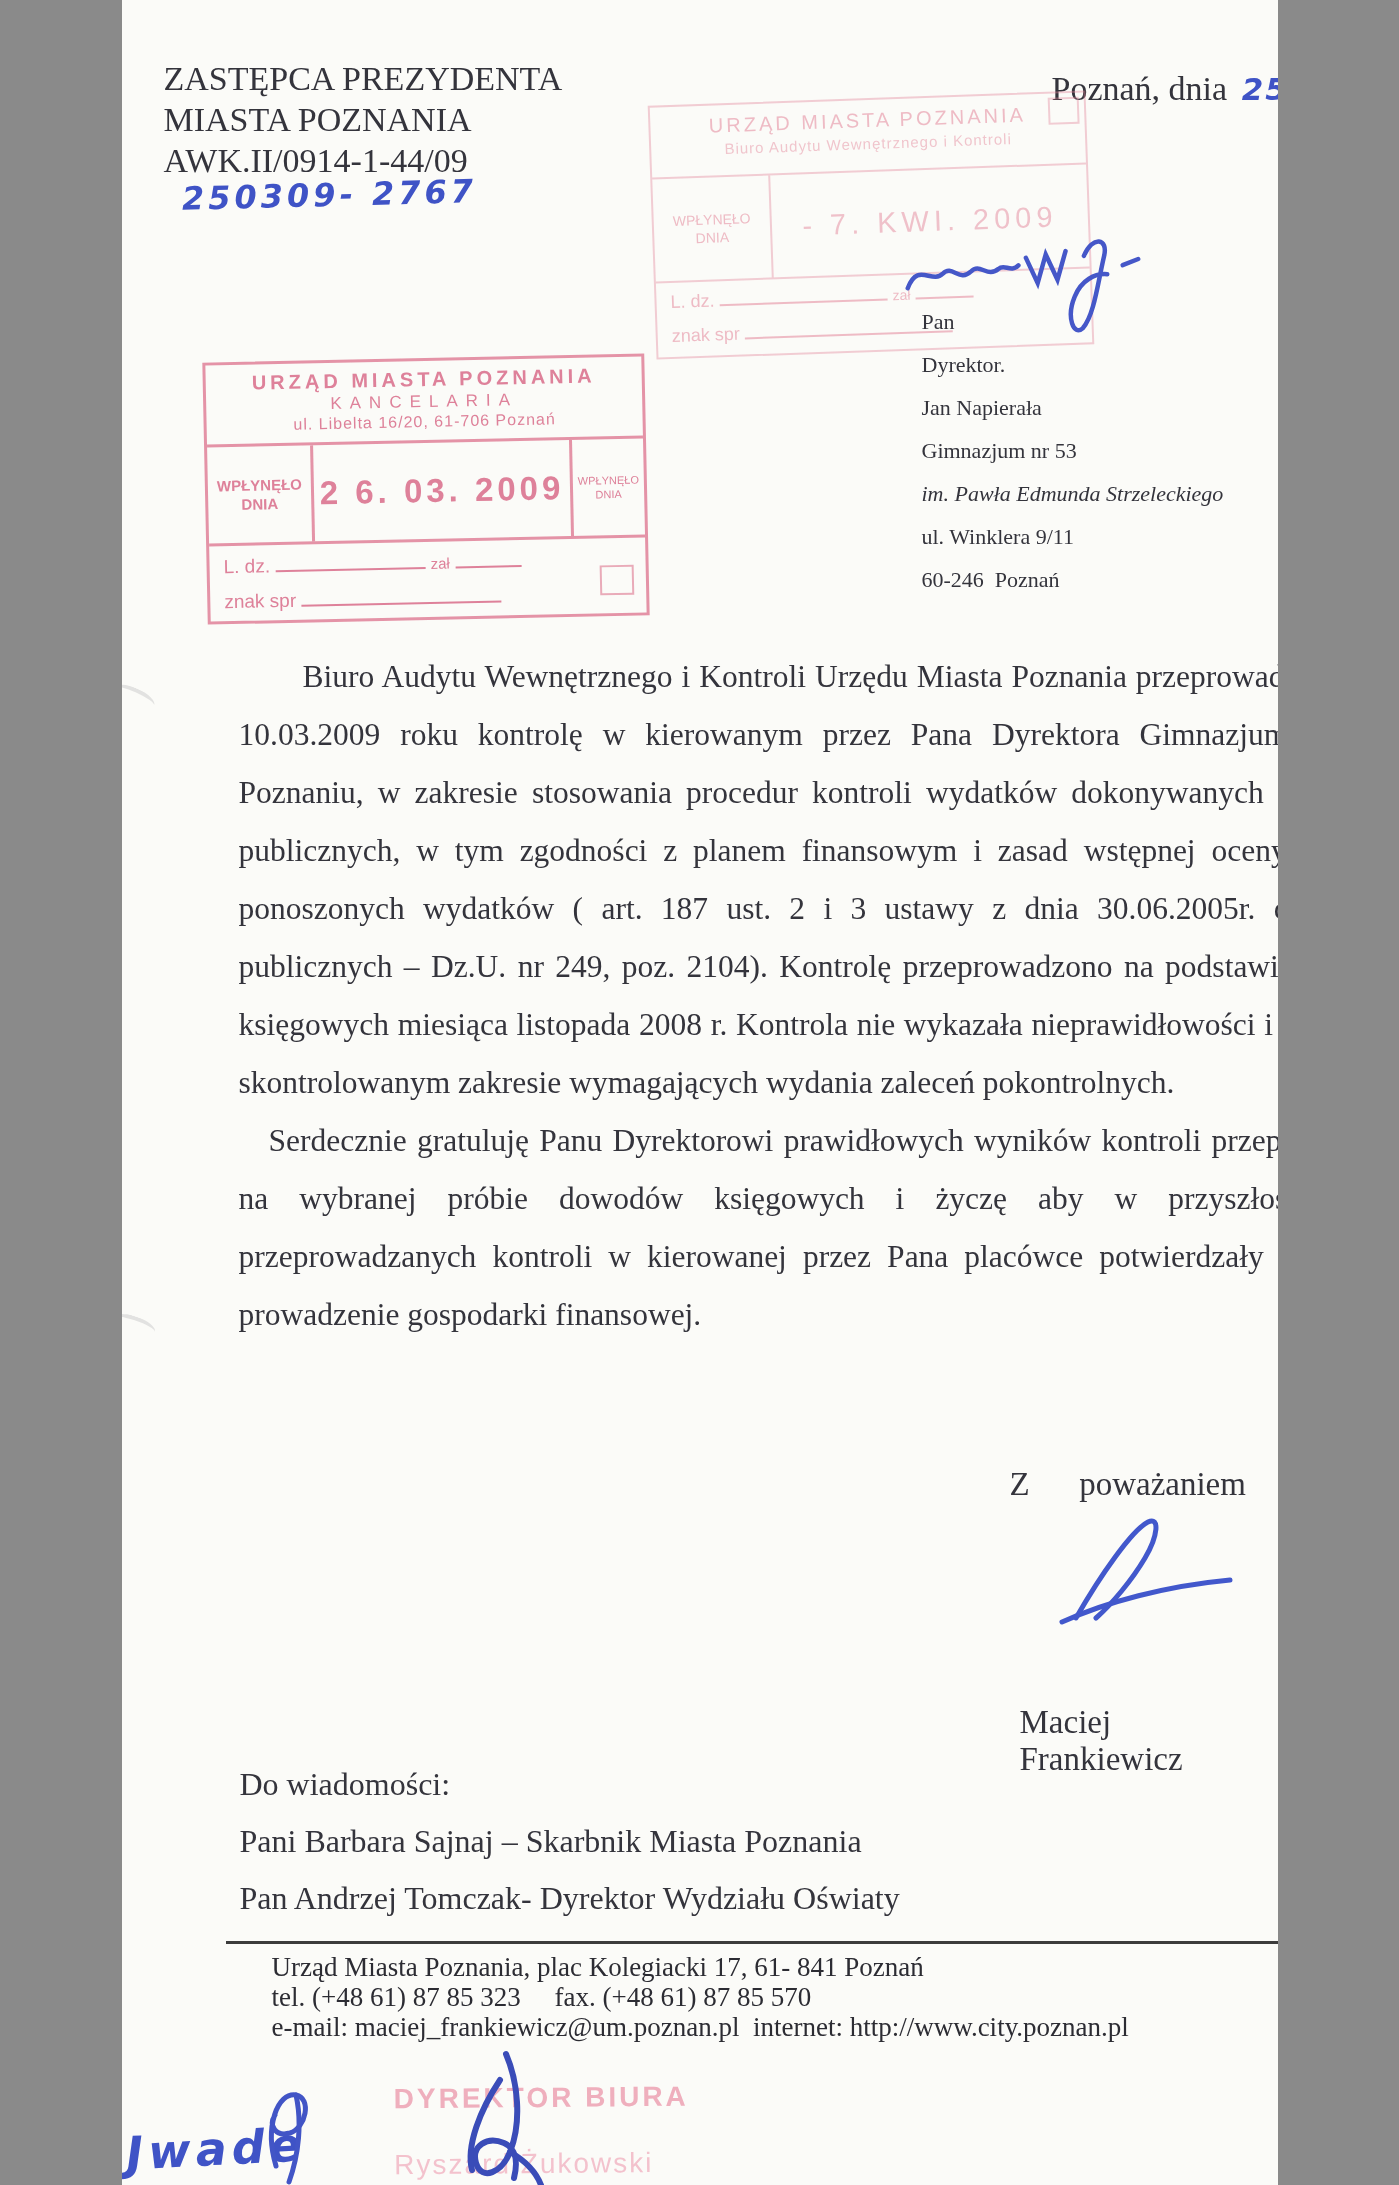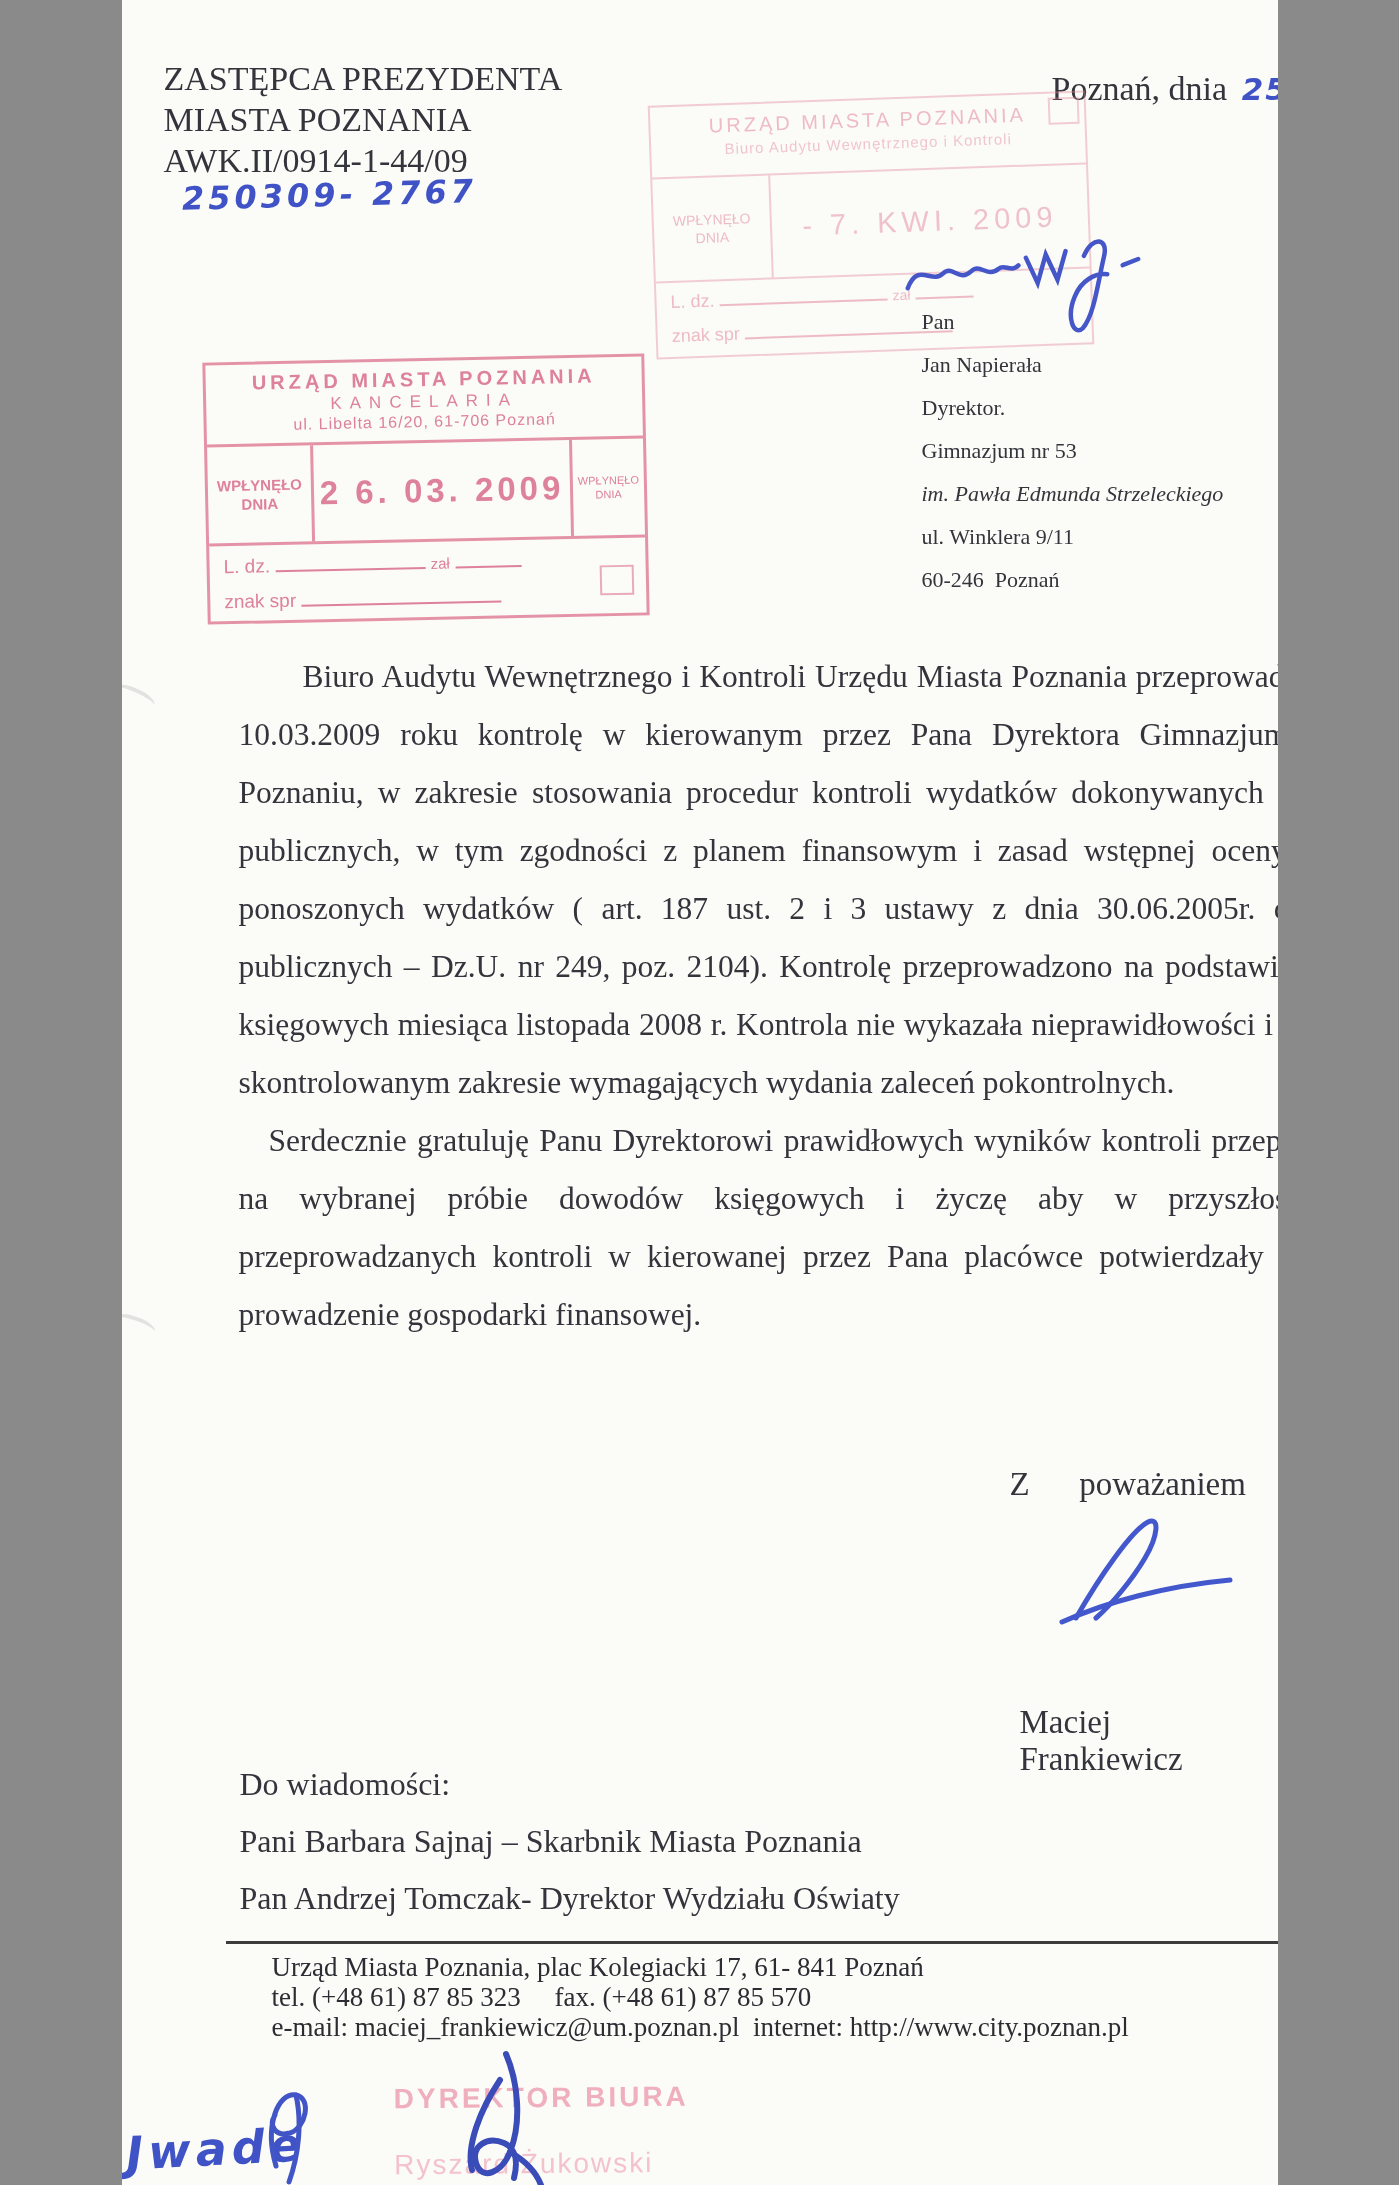--- a/index.html
+++ b/index.html
@@ -142,22 +142,22 @@
         <path d="M8,52 C20,26 32,50 44,40 C54,31 60,50 72,40 C82,31 88,48 100,39 C106,34 112,44 120,37"></path>
         <path d="M128,30 L138,56 L148,28 L158,54 L168,26"></path>
         <path d="M186,32 C196,12 212,16 206,34 C198,60 192,92 180,104 C170,112 164,92 174,72 C182,56 196,50 208,52"></path>
         <path d="M224,44 L240,39"></path>
       </g>
     </svg>
   </div>
 
   <div class="recipient">
     <div>Pan</div>
+    <div>Dyrektor.</div>
     <div>Jan Napierała</div>
-    <div>Dyrektor.</div>
     <div>Gimnazjum nr 53</div>
     <div class="patron">im. Pawła Edmunda Strzeleckiego</div>
     <div>ul. Winklera 9/11</div>
     <div class="pre">60-246  Poznań</div>
   </div>
 
   <div class="stamp-kanc">
     <div class="hdr">
       <div class="org">URZĄD MIASTA POZNANIA</div>
       <div class="dept">KANCELARIA</div>

